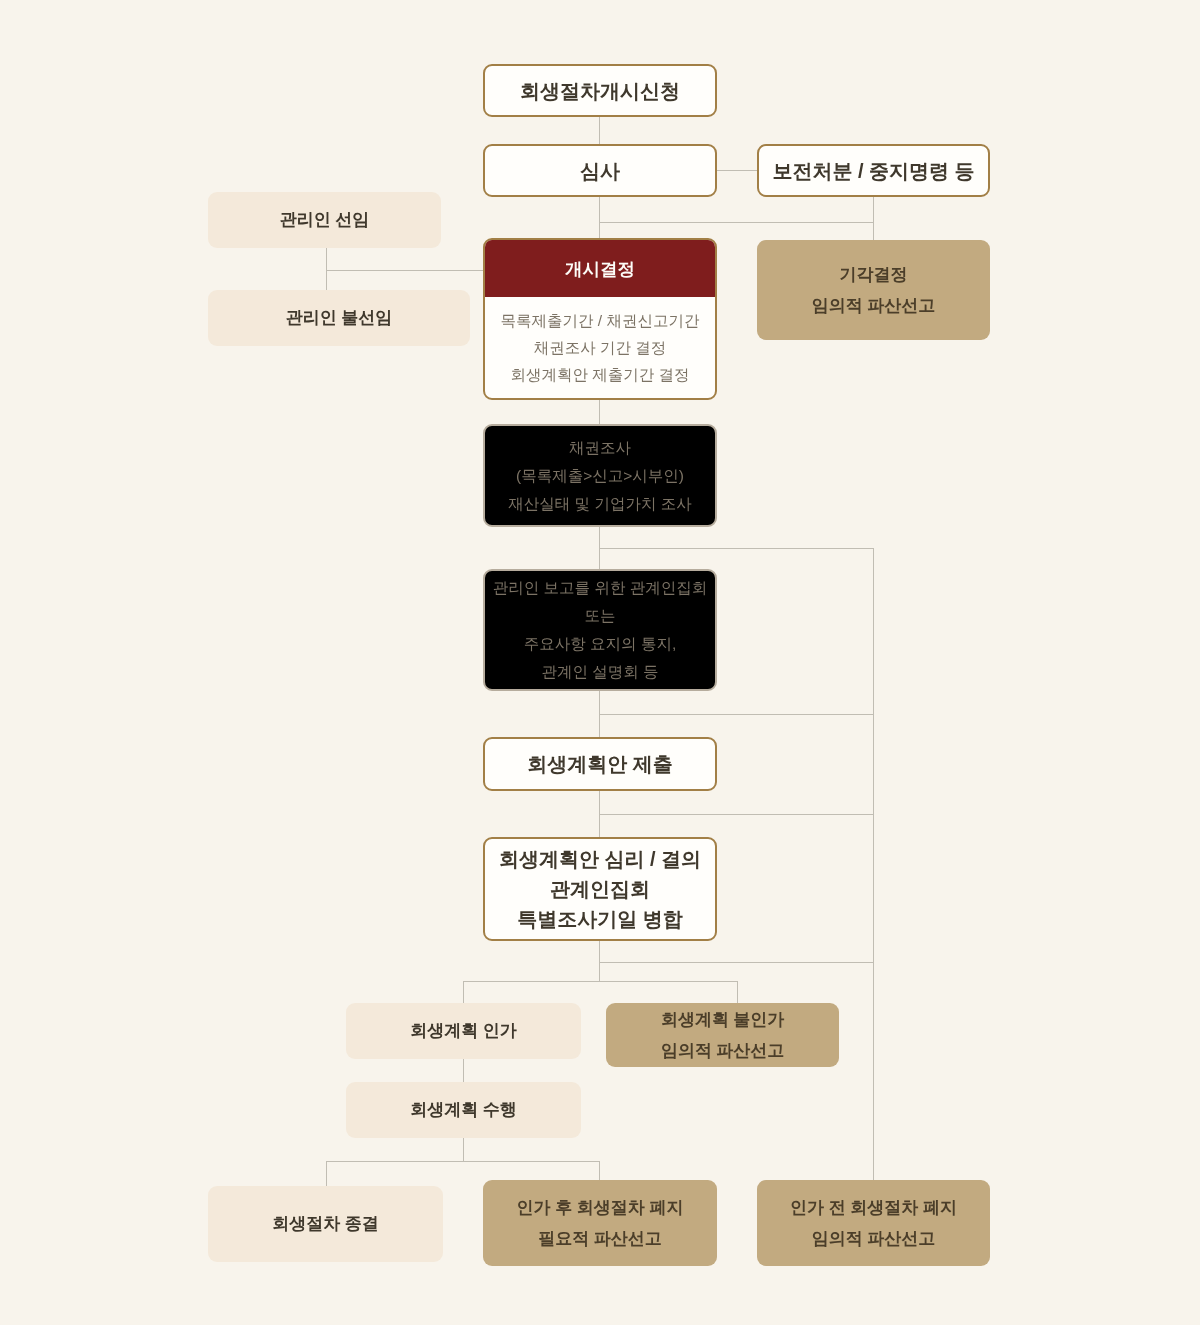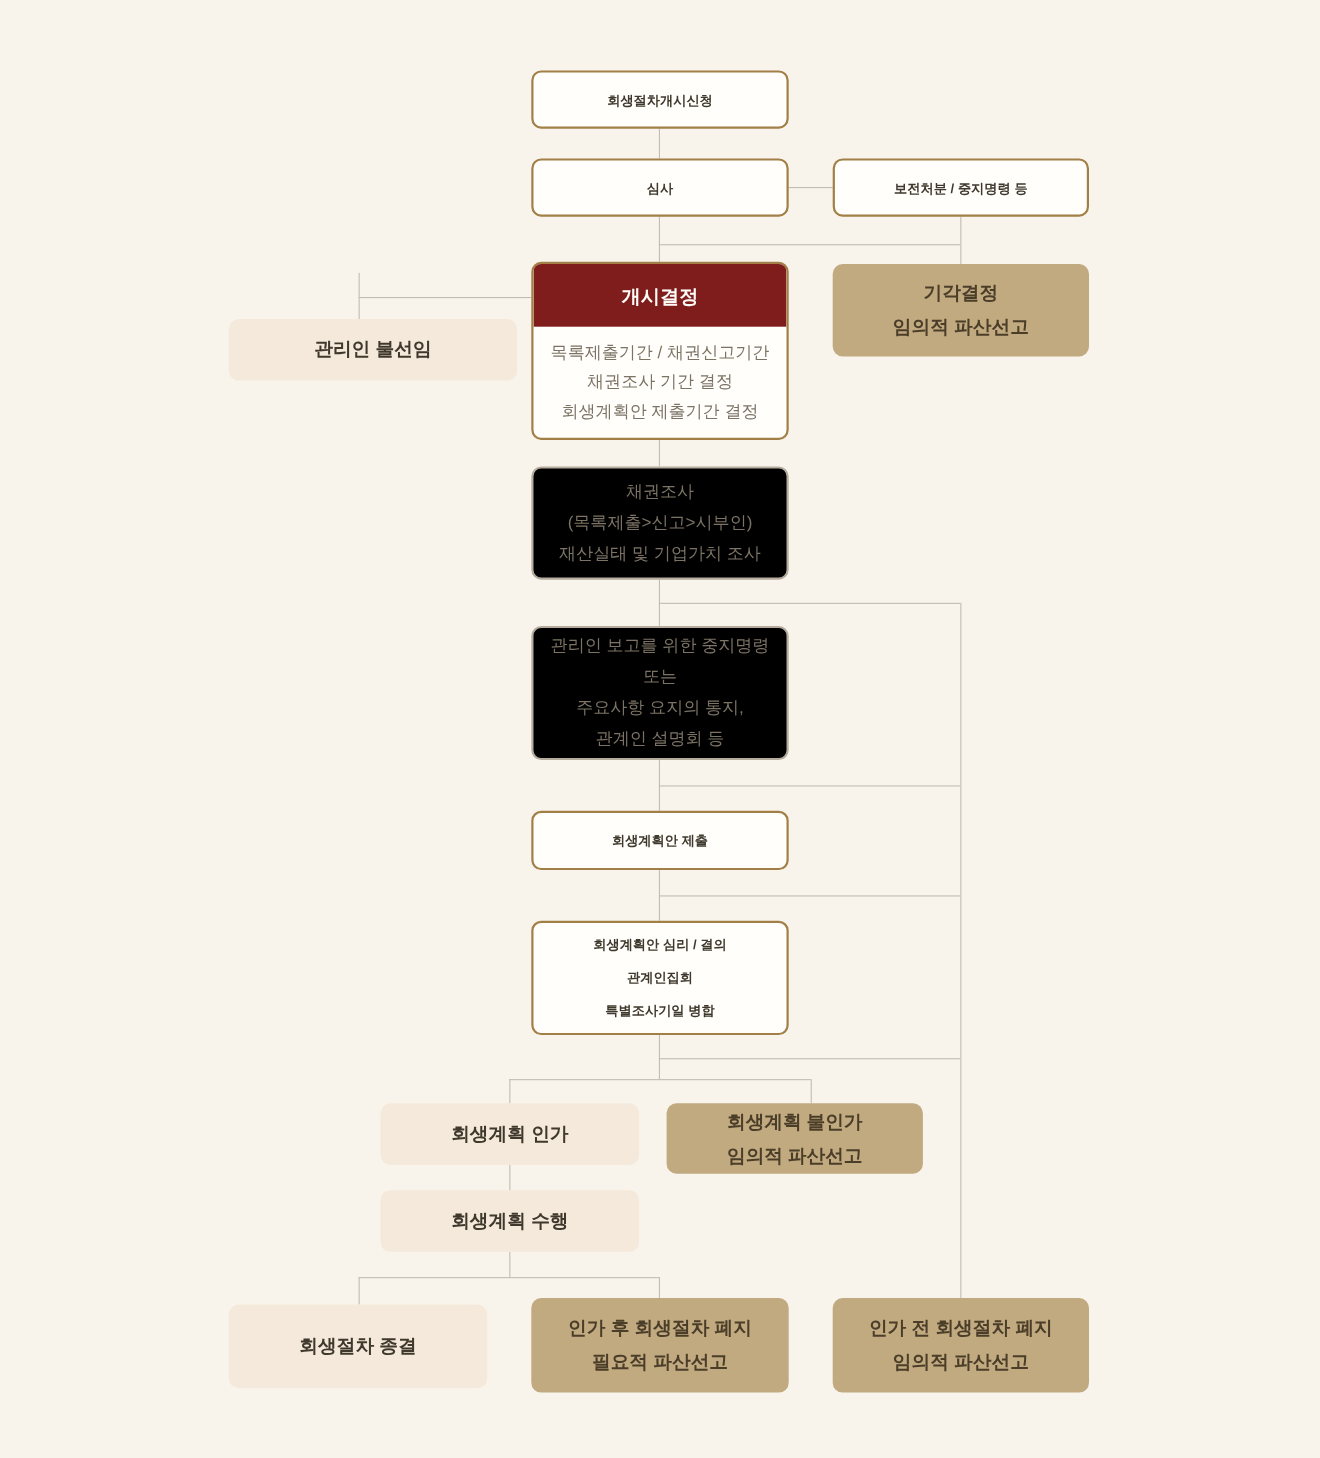--- a/index.html
+++ b/index.html
@@ -27,21 +27,21 @@
     z-index: 2;
   }
   .node .line { display: block; }
 
   
   .box-gold {
     background: #fffefb;
     border: 2px solid #a27f46;
     color: #3f382c;
     font-weight: bold;
-    font-size: 12px;
+    font-size: 20px;
     line-height: 30px;
   }
   
   .box-light {
     background: #000000;
     border: 2px solid #b6ac9d;
     color: #7c7365;
     font-weight: normal;
     font-size: 15.5px;
     line-height: 28px;
@@ -141,47 +141,50 @@
   </div>
 
   <div class="node box-gold" style="left:483px; top:144px; width:234px; height:53px;">
     <span class="line">심사</span>
   </div>
 
   <div class="node box-gold" style="left:757px; top:144px; width:233px; height:53px;">
     <span class="line">보전처분 / 중지명령 등</span>
   </div>
 
+  <div class="node box-cream" style="left:208px; top:192px; width:233px; height:56px;">
+    <span class="line">관리인 선임</span>
+  </div>
 
   <div class="node box-split" style="left:483px; top:238px; width:234px; height:162px;">
     <div class="split-header">개시결정</div>
     <div class="split-body">
       <span class="line">목록제출기간 / 채권신고기간</span>
       <span class="line">채권조사 기간 결정</span>
       <span class="line">회생계획안 제출기간 결정</span>
     </div>
   </div>
 
-  <div class="node box-tan" style="left:757px; top:240px; width:233px; height:84px;">
+  <div class="node box-tan" style="left:757px; top:240px; width:233px; height:100px;">
     <span class="line">기각결정</span>
     <span class="line">임의적 파산선고</span>
   </div>
 
   <div class="node box-cream" style="left:208px; top:290px; width:262px; height:56px;">
     <span class="line">관리인 불선임</span>
   </div>
 
   <div class="node box-light" style="left:483px; top:424px; width:234px; height:103px;">
     <span class="line">채권조사</span>
     <span class="line">(목록제출&gt;신고&gt;시부인)</span>
     <span class="line">재산실태 및 기업가치 조사</span>
   </div>
 
   <div class="node box-light" style="left:483px; top:569px; width:234px; height:122px;">
-    <span class="line">관리인 보고를 위한 중지명령</span>
+    <span class="line">관리인 보고를 위한 관계인집회</span>
     <span class="line">또는</span>
     <span class="line">주요사항 요지의 통지,</span>
     <span class="line">관계인 설명회 등</span>
   </div>
 
   <div class="node box-gold" style="left:483px; top:837px; width:234px; height:104px;">
     <span class="line">회생계획안 심리 / 결의</span>
     <span class="line">관계인집회</span>
     <span class="line">특별조사기일 병합</span>
   </div>

